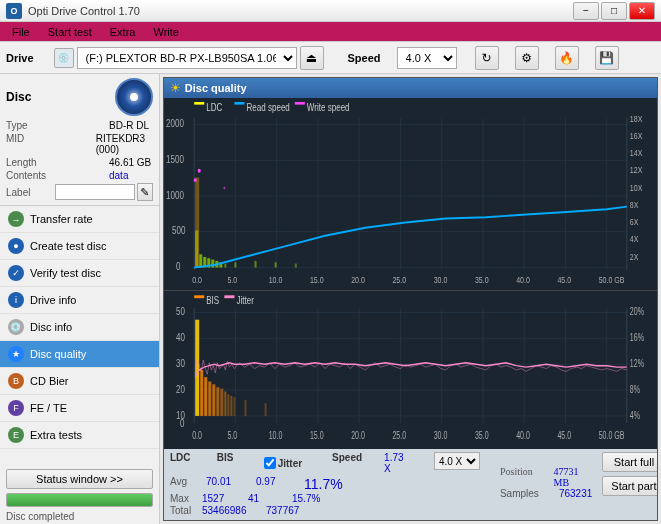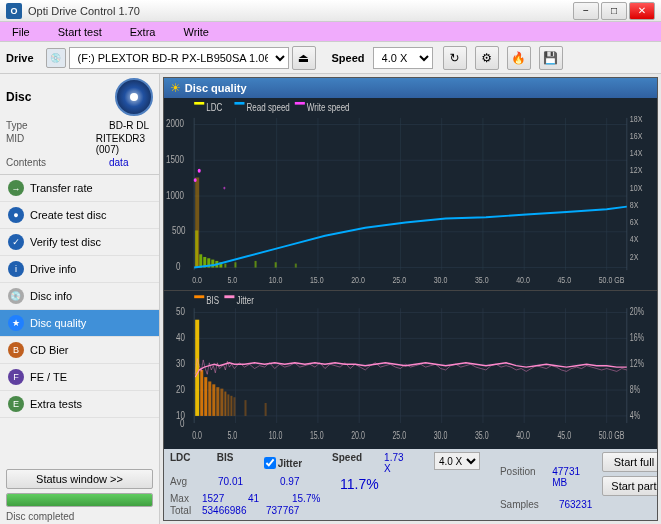--- a/index.html
+++ b/index.html
@@ -17,39 +17,39 @@
     }
     .title-bar-left { display: flex; align-items: center; gap: 6px; }
     .title-bar-icon { width: 16px; height: 16px; background: #2060a0; border-radius: 2px; display: flex; align-items: center; justify-content: center; color: white; font-size: 9px; font-weight: bold; }
     .title-text { font-size: 11px; color: #333; }
     .title-bar-controls { display: flex; gap: 2px; }
     .title-btn { width: 26px; height: 18px; border: 1px solid #aaa; background: linear-gradient(to bottom, #f5f5f5, #e0e0e0); border-radius: 2px; display: flex; align-items: center; justify-content: center; font-size: 10px; cursor: pointer; }
     .title-btn.close { background: linear-gradient(to bottom, #f55, #d00); color: white; }
 
     
     .menu-bar {
-      background: #f0abfc;
+      background: #be185d;
       height: 20px;
       display: flex;
       align-items: center;
       padding: 0 4px;
       border-bottom: 1px solid #ccc;
-      gap: 12px;
+      gap: 2px;
     }
     .menu-item { padding: 2px 8px; font-size: 11px; cursor: pointer; border-radius: 2px; }
 
     
     .toolbar {
       background: #f0f0f0;
       height: 32px;
       display: flex;
       align-items: center;
       padding: 0 6px;
       border-bottom: 1px solid #ccc;
-      gap: 8px;
+      gap: 16px;
     }
     .toolbar-label { font-size: 11px; font-weight: bold; margin-right: 4px; }
     .drive-select {
       height: 22px;
       border: 1px solid #aaa;
       background: white;
       font-size: 11px;
       padding: 0 4px;
       width: 220px;
     }
@@ -268,25 +268,34 @@
           <div class="cd-hole"></div>
         </div>
       </div>
       <div class="disc-fields">
         <div class="disc-row">
           <span class="disc-key">Type</span>
           <span class="disc-val">BD-R DL</span>
         </div>
         <div class="disc-row">
           <span class="disc-key">MID</span>
-          <span class="disc-val">RITEKDR3 (007)</span>
+          <span class="disc-val">RITEKDR3 (000)</span>
+        </div>
+        <div class="disc-row">
+          <span class="disc-key">Length</span>
+          <span class="disc-val">46.61 GB</span>
         </div>
         <div class="disc-row">
           <span class="disc-key">Contents</span>
           <span class="disc-val blue">data</span>
+        </div>
+        <div class="label-row">
+          <span class="disc-key">Label</span>
+          <input class="label-input" type="text" value="" style="">
+          <div class="label-btn">✎</div>
         </div>
       </div>
     </div>
 
     <div class="sidebar-menu">
       <div class="sidebar-item">
         <div class="sidebar-item-icon icon-green">→</div>
         <span>Transfer rate</span>
       </div>
       <div class="sidebar-item">
@@ -511,41 +520,41 @@
             <div class="jitter-check">
               <input type="checkbox" checked="" style="width: 12px; height: 12px;">
               <span style="font-size:10px;font-weight:bold;color:#333;">Jitter</span>
             </div>
             <span style="font-size:10px;font-weight:bold;color:#333;margin-left:10px;">Speed</span>
             <span style="font-size:10px;color:#0000cc;margin-left:2px;">1.73 X</span>
             <select style="height:18px;font-size:10px;border:1px solid #aaa;margin-left:4px;">
               <option>4.0 X</option>
             </select>
           </div>
-          <div style="display:flex;gap:20px;margin-bottom:1px;">
+          <div style="display:flex;gap:8px;margin-bottom:1px;">
             <span style="font-size:10px;color:#555;width:28px;">Avg</span>
             <span style="font-size:10px;color:#0000cc;width:42px;">70.01</span>
             <span style="font-size:10px;color:#0000cc;width:30px;">0.97</span>
             <span style="font-size:14px;color:#0000cc;width:40px;margin-left:10px;">11.7%</span>
           </div>
           <div style="display:flex;gap:4px;margin-bottom:1px;">
             <span style="font-size:10px;color:#555;width:28px;">Max</span>
             <span style="font-size:10px;color:#0000cc;width:42px;">1527</span>
             <span style="font-size:10px;color:#0000cc;width:30px;">41</span>
             <span style="font-size:10px;color:#0000cc;width:40px;margin-left:10px;">15.7%</span>
           </div>
           <div style="display:flex;gap:4px;margin-bottom:1px;">
             <span style="font-size:10px;color:#555;width:28px;">Total</span>
             <span style="font-size:10px;color:#0000cc;width:60px;">53466986</span>
             <span style="font-size:10px;color:#0000cc;width:50px;">737767</span>
           </div>
         </div>
 
         <div style="margin-left:10px;">
-          <div style="display:flex;gap:4px;margin-bottom:11px;margin-top:14px;">
+          <div style="display:flex;gap:4px;margin-bottom:0;margin-top:14px;font-family:Liberation Serif, serif;">
             <span style="font-size:10px;color:#555;width:55px;">Position</span>
             <span style="font-size:10px;color:#0000cc;">47731 MB</span>
           </div>
           <div style="display:flex;gap:4px;">
             <span style="font-size:10px;color:#555;width:55px;">Samples</span>
             <span style="font-size:10px;color:#0000cc;">763231</span>
           </div>
         </div>
 
         <div class="buttons-col">

